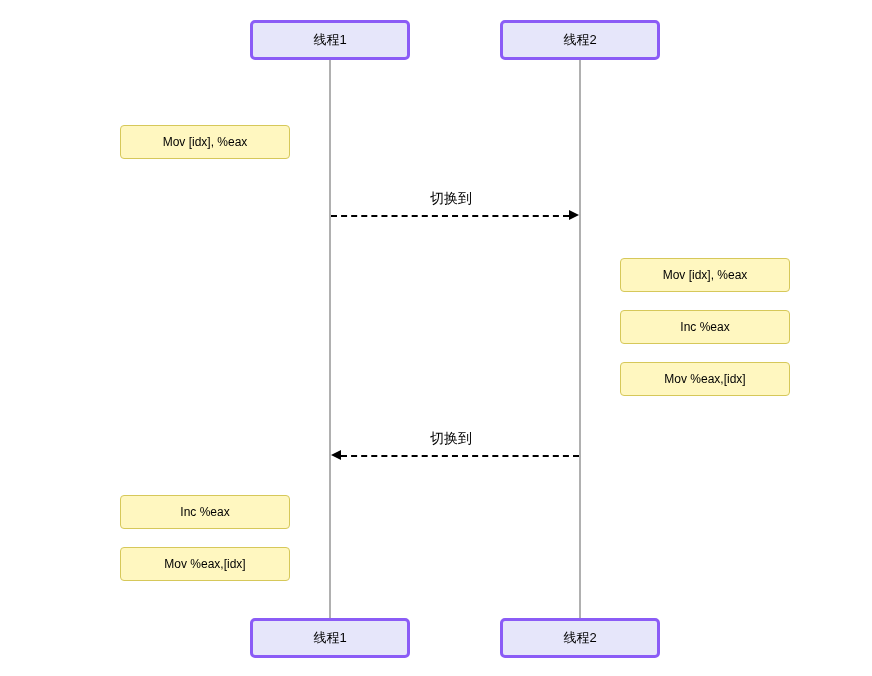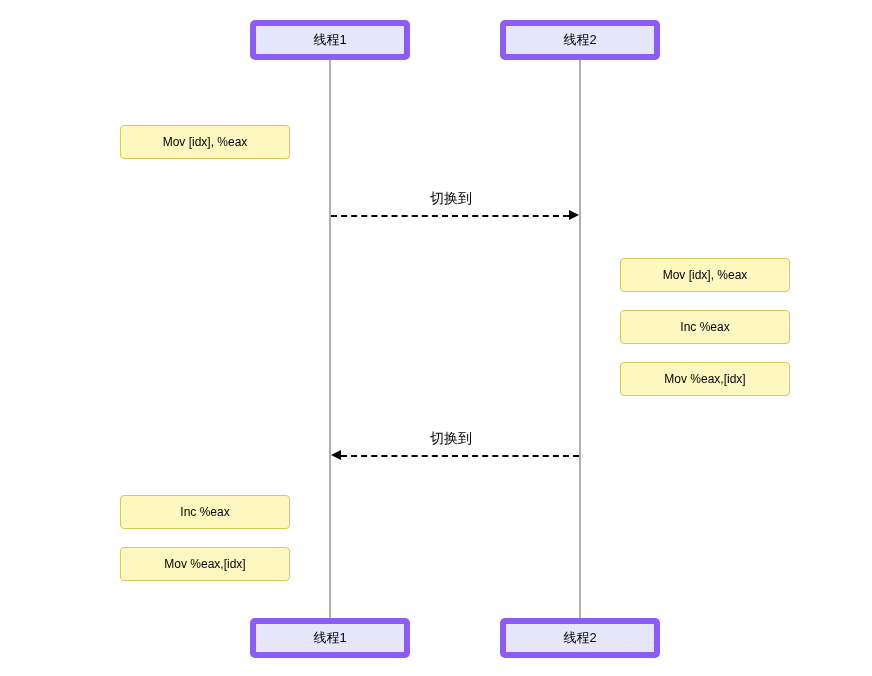--- a/index.html
+++ b/index.html
@@ -14,21 +14,21 @@
   .diagram {
     position: relative;
     width: 872px;
     height: 676px;
   }
   .participant-box {
     position: absolute;
     width: 160px;
     height: 40px;
     background: #E6E6FA;
-    border: 6px solid #8b5cf6;
+    border: 3px solid #8b5cf6;
     border-radius: 5px;
     display: flex;
     align-items: center;
     justify-content: center;
     font-size: 13px;
   }
   .lifeline {
     position: absolute;
     width: 2px;
     background: #b0b0b0;

